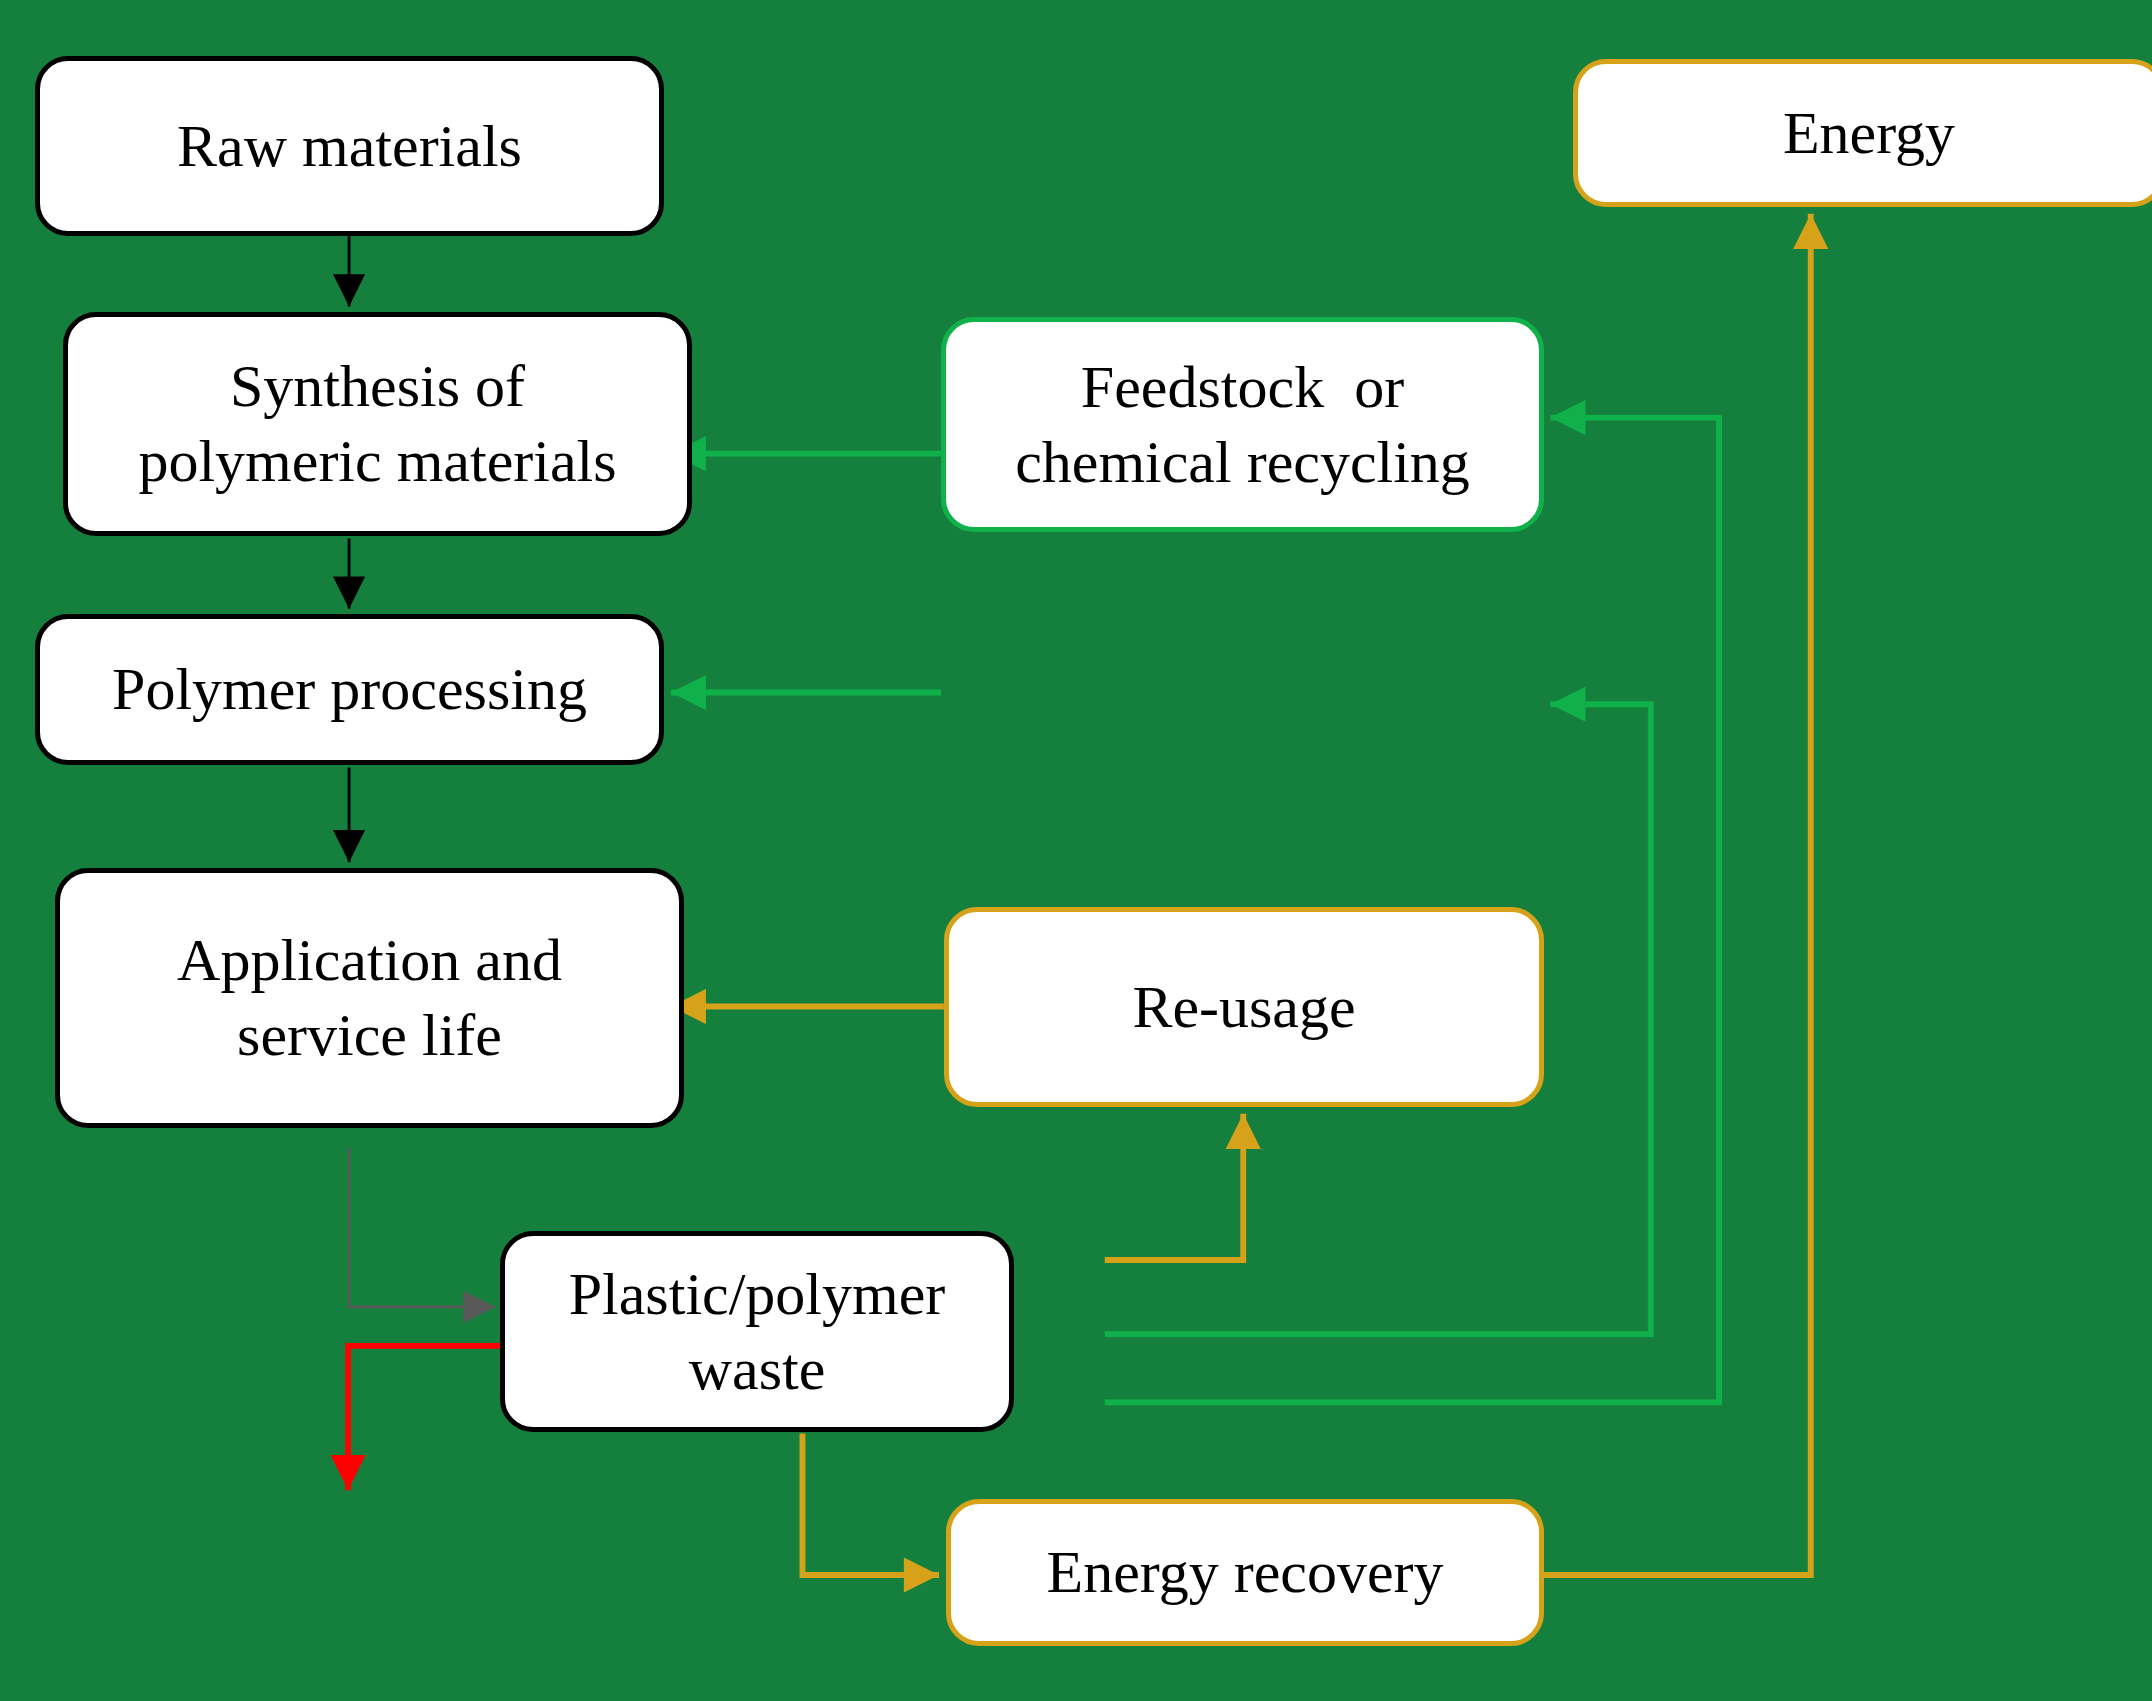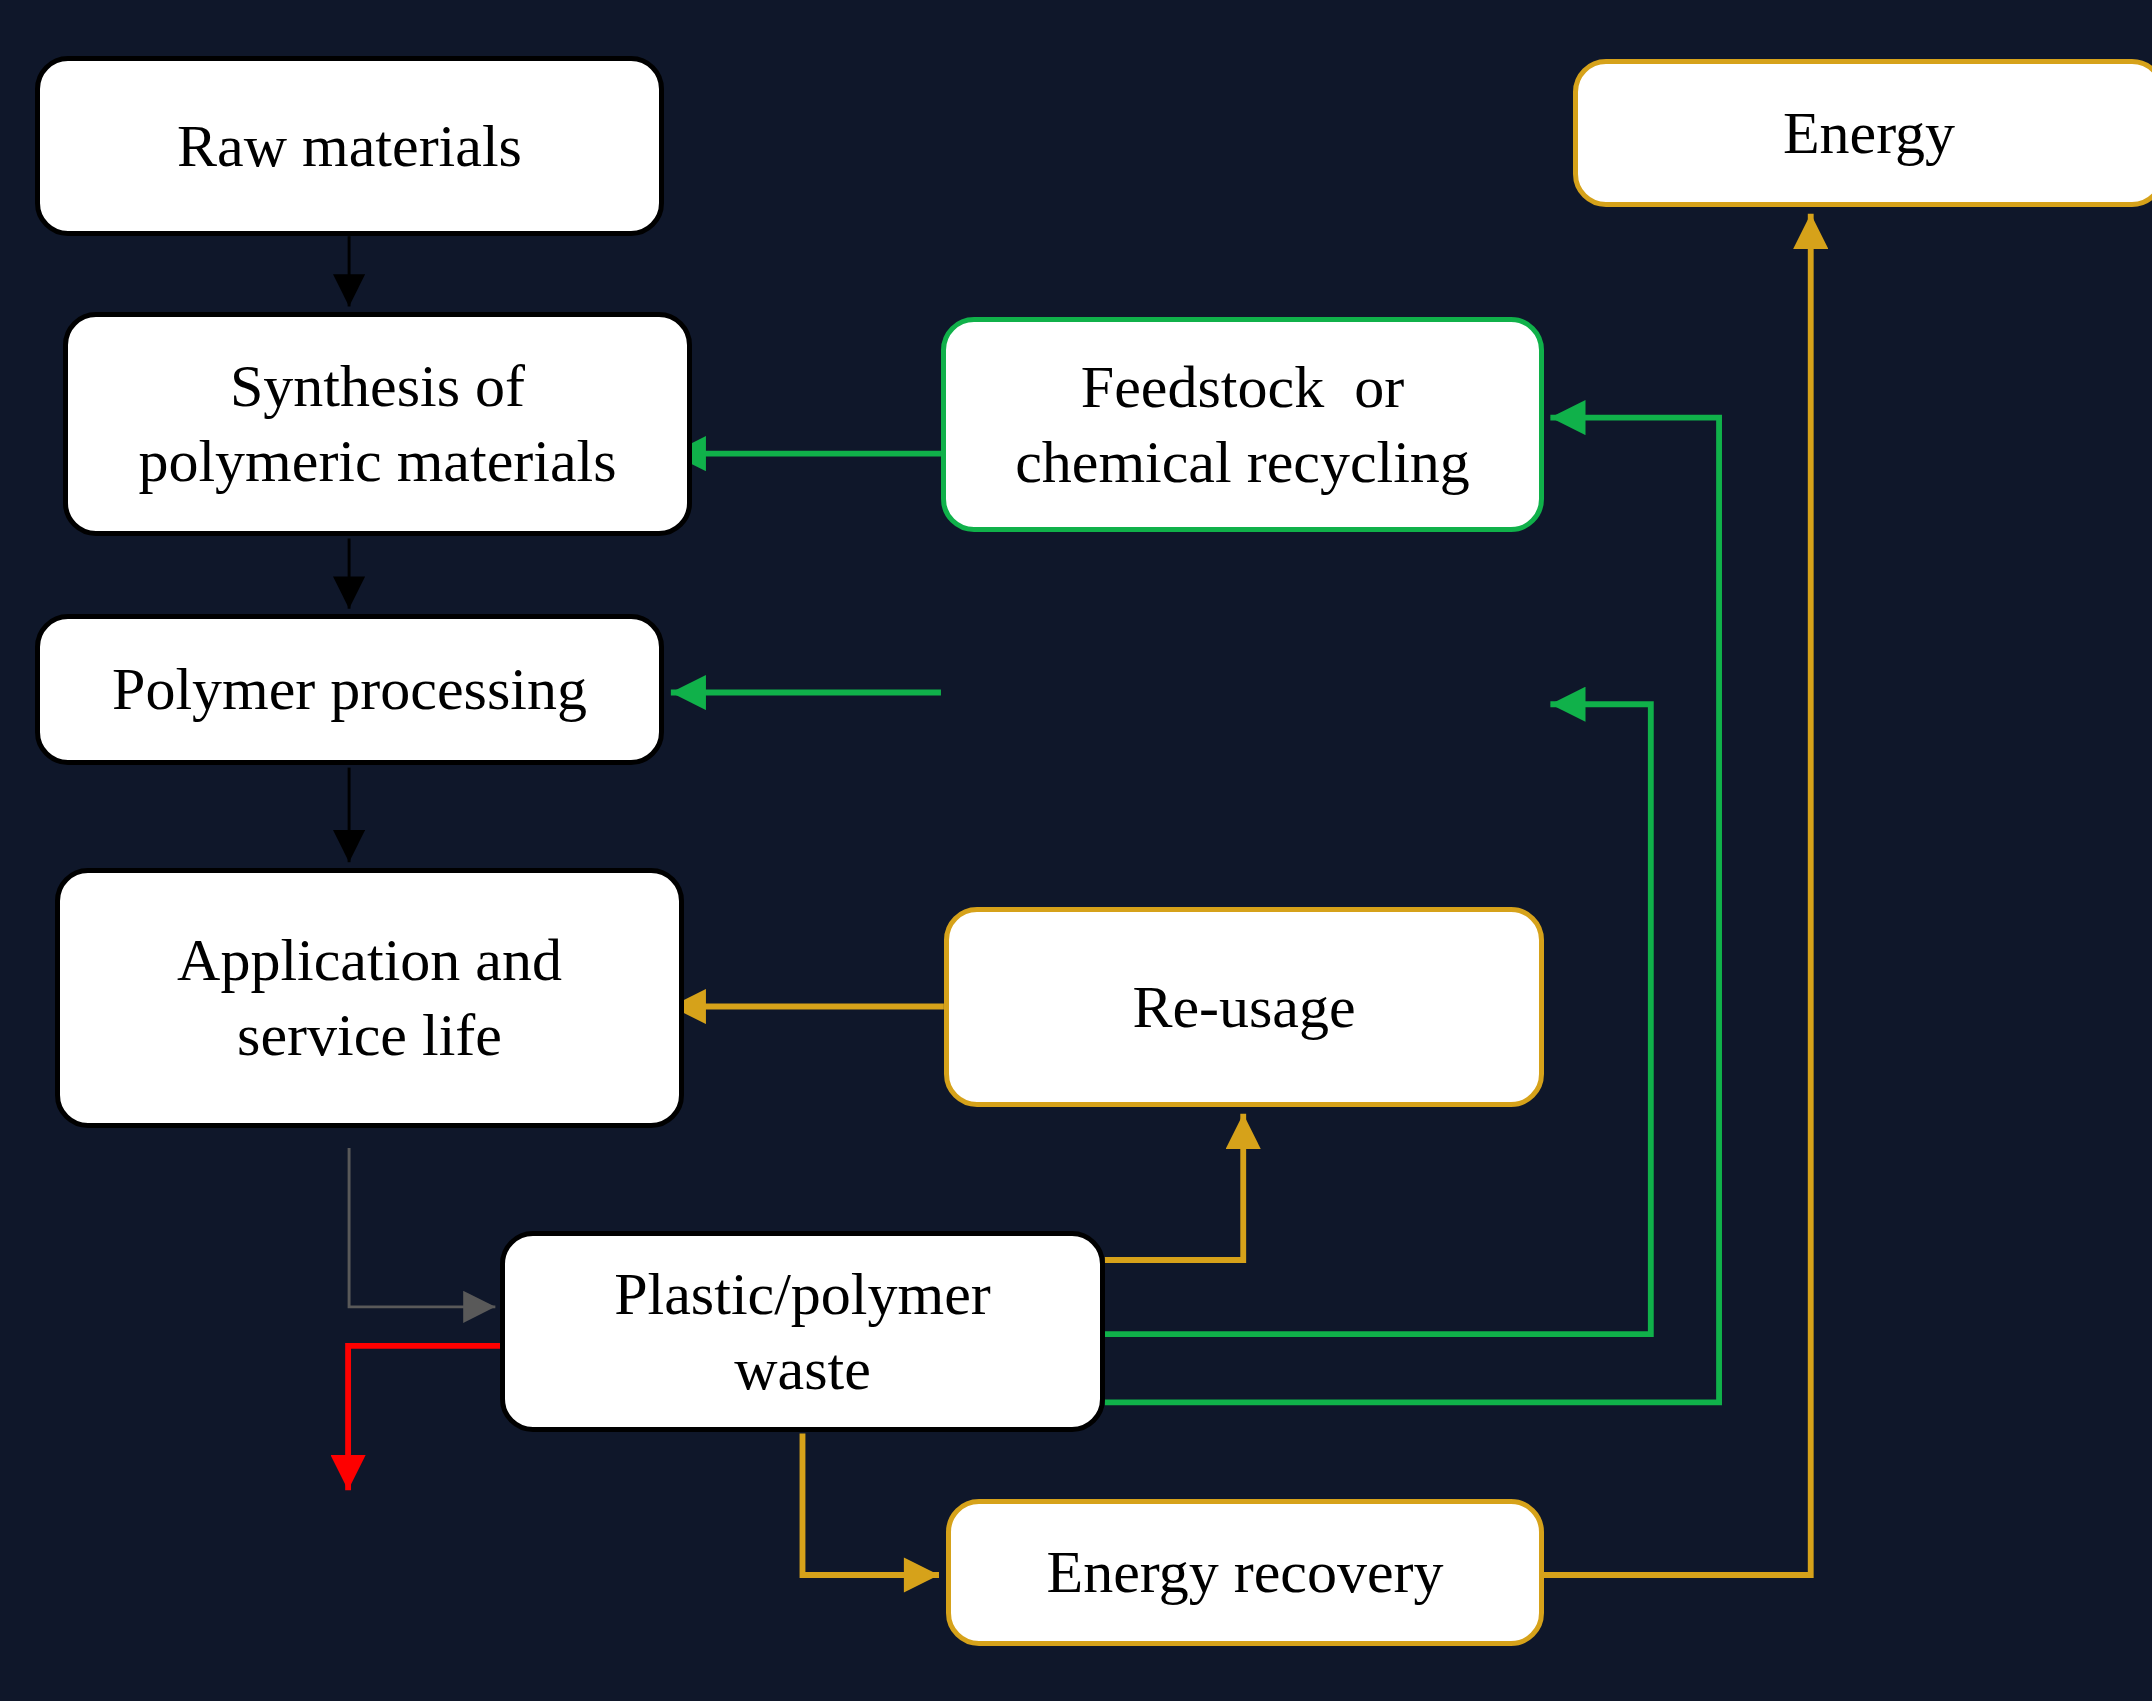--- a/index.html
+++ b/index.html
@@ -1,20 +1,20 @@
 <!DOCTYPE html>
 <html><head>
 <meta charset="utf-8">
 <title>Diagram</title>
 <style>
   html,body{margin:0;padding:0;background:#ffffff;}
   #canvas{
     position:relative;
     width:2152px;height:1702px;
-    background:#0f172a;
+    background:#15803d;
     font-family:"Liberation Serif","DejaVu Serif",serif;
     text-decoration:underline;
   }
   .node{
     position:absolute;
     box-sizing:border-box;
     display:flex;align-items:center;justify-content:center;
     text-align:center;
     white-space:pre-wrap;
     font-size:60px;
@@ -26,21 +26,21 @@
   }
   .c-black{border-color:#000000;}
   .c-green{border-color:#10b14a;text-align:center;}
   .c-orange{border-color:#d6a21a;}
   .c-red{border-color:#fe0000;}
 
   .n-raw           {left:35px;  top:56px;   width:629px; height:180px;}
   .n-synthesis     {left:35px;  top:312px;  width:629px; height:224px;margin-left:28px;}
   .n-polymer       {left:35px;  top:614px;  width:629px; height:151px;}
   .n-application   {left:35px;  top:868px;  width:629px; height:260px;margin-left:20px;}
-  .n-waste         {left:500px; top:1231px; width:605px; height:201px;}
+  .n-waste         {left:500px; top:1231px; width:514px; height:201px;}
   .n-landfilling   {left:49px;  top:1497px; width:595px; height:161px;}
   .n-feedstock     {left:941px; top:317px;  width:603px; height:215px;}
   .n-mechanical    {left:941px; top:585px;  width:603px; height:224px;}
   .n-reusage       {left:944px; top:907px;  width:600px; height:200px;}
   .n-energyrecovery{left:946px; top:1499px; width:598px; height:147px;}
   .n-energy        {left:1573px;top:59px;   width:592px; height:148px;}
 
   svg.wires{position:absolute;left:0;top:0;width:2152px;height:1702px;}
   .wire{fill:none;}
   .w-thin {stroke-width:3px;}

